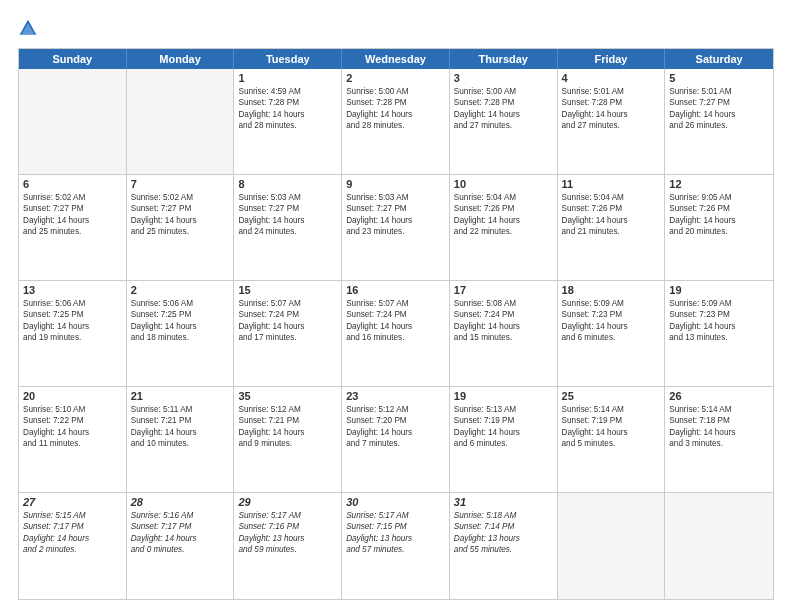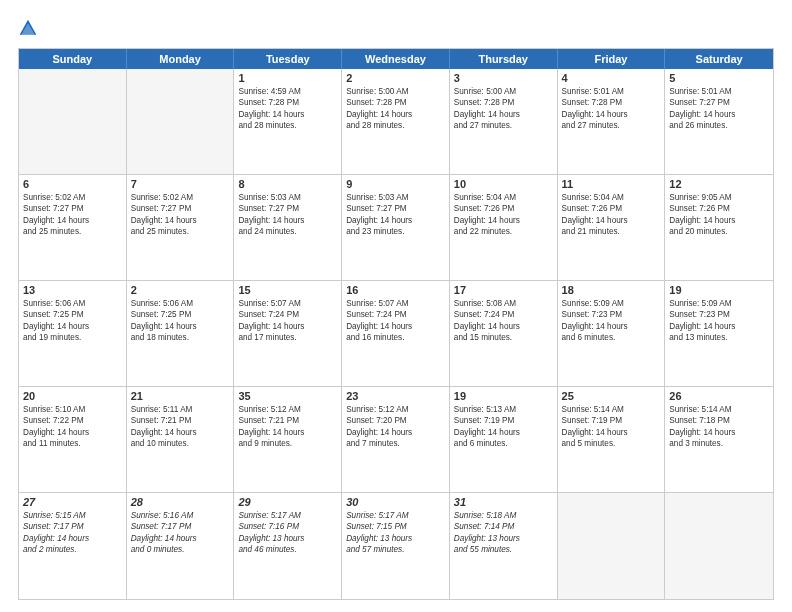--- a/index.html
+++ b/index.html
@@ -360,21 +360,21 @@
             <div class="cell-line">Sunrise: 5:16 AM</div>
             <div class="cell-line">Sunset: 7:17 PM</div>
             <div class="cell-line">Daylight: 14 hours</div>
             <div class="cell-line">and 0 minutes.</div>
           </div>
           <div class="cal-cell">
             <div class="day-num">29</div>
             <div class="cell-line">Sunrise: 5:17 AM</div>
             <div class="cell-line">Sunset: 7:16 PM</div>
             <div class="cell-line">Daylight: 13 hours</div>
-            <div class="cell-line">and 46 minutes.</div>
+            <div class="cell-line">and 59 minutes.</div>
           </div>
           <div class="cal-cell">
             <div class="day-num">30</div>
             <div class="cell-line">Sunrise: 5:17 AM</div>
             <div class="cell-line">Sunset: 7:15 PM</div>
             <div class="cell-line">Daylight: 13 hours</div>
             <div class="cell-line">and 57 minutes.</div>
           </div>
           <div class="cal-cell">
             <div class="day-num">31</div>

